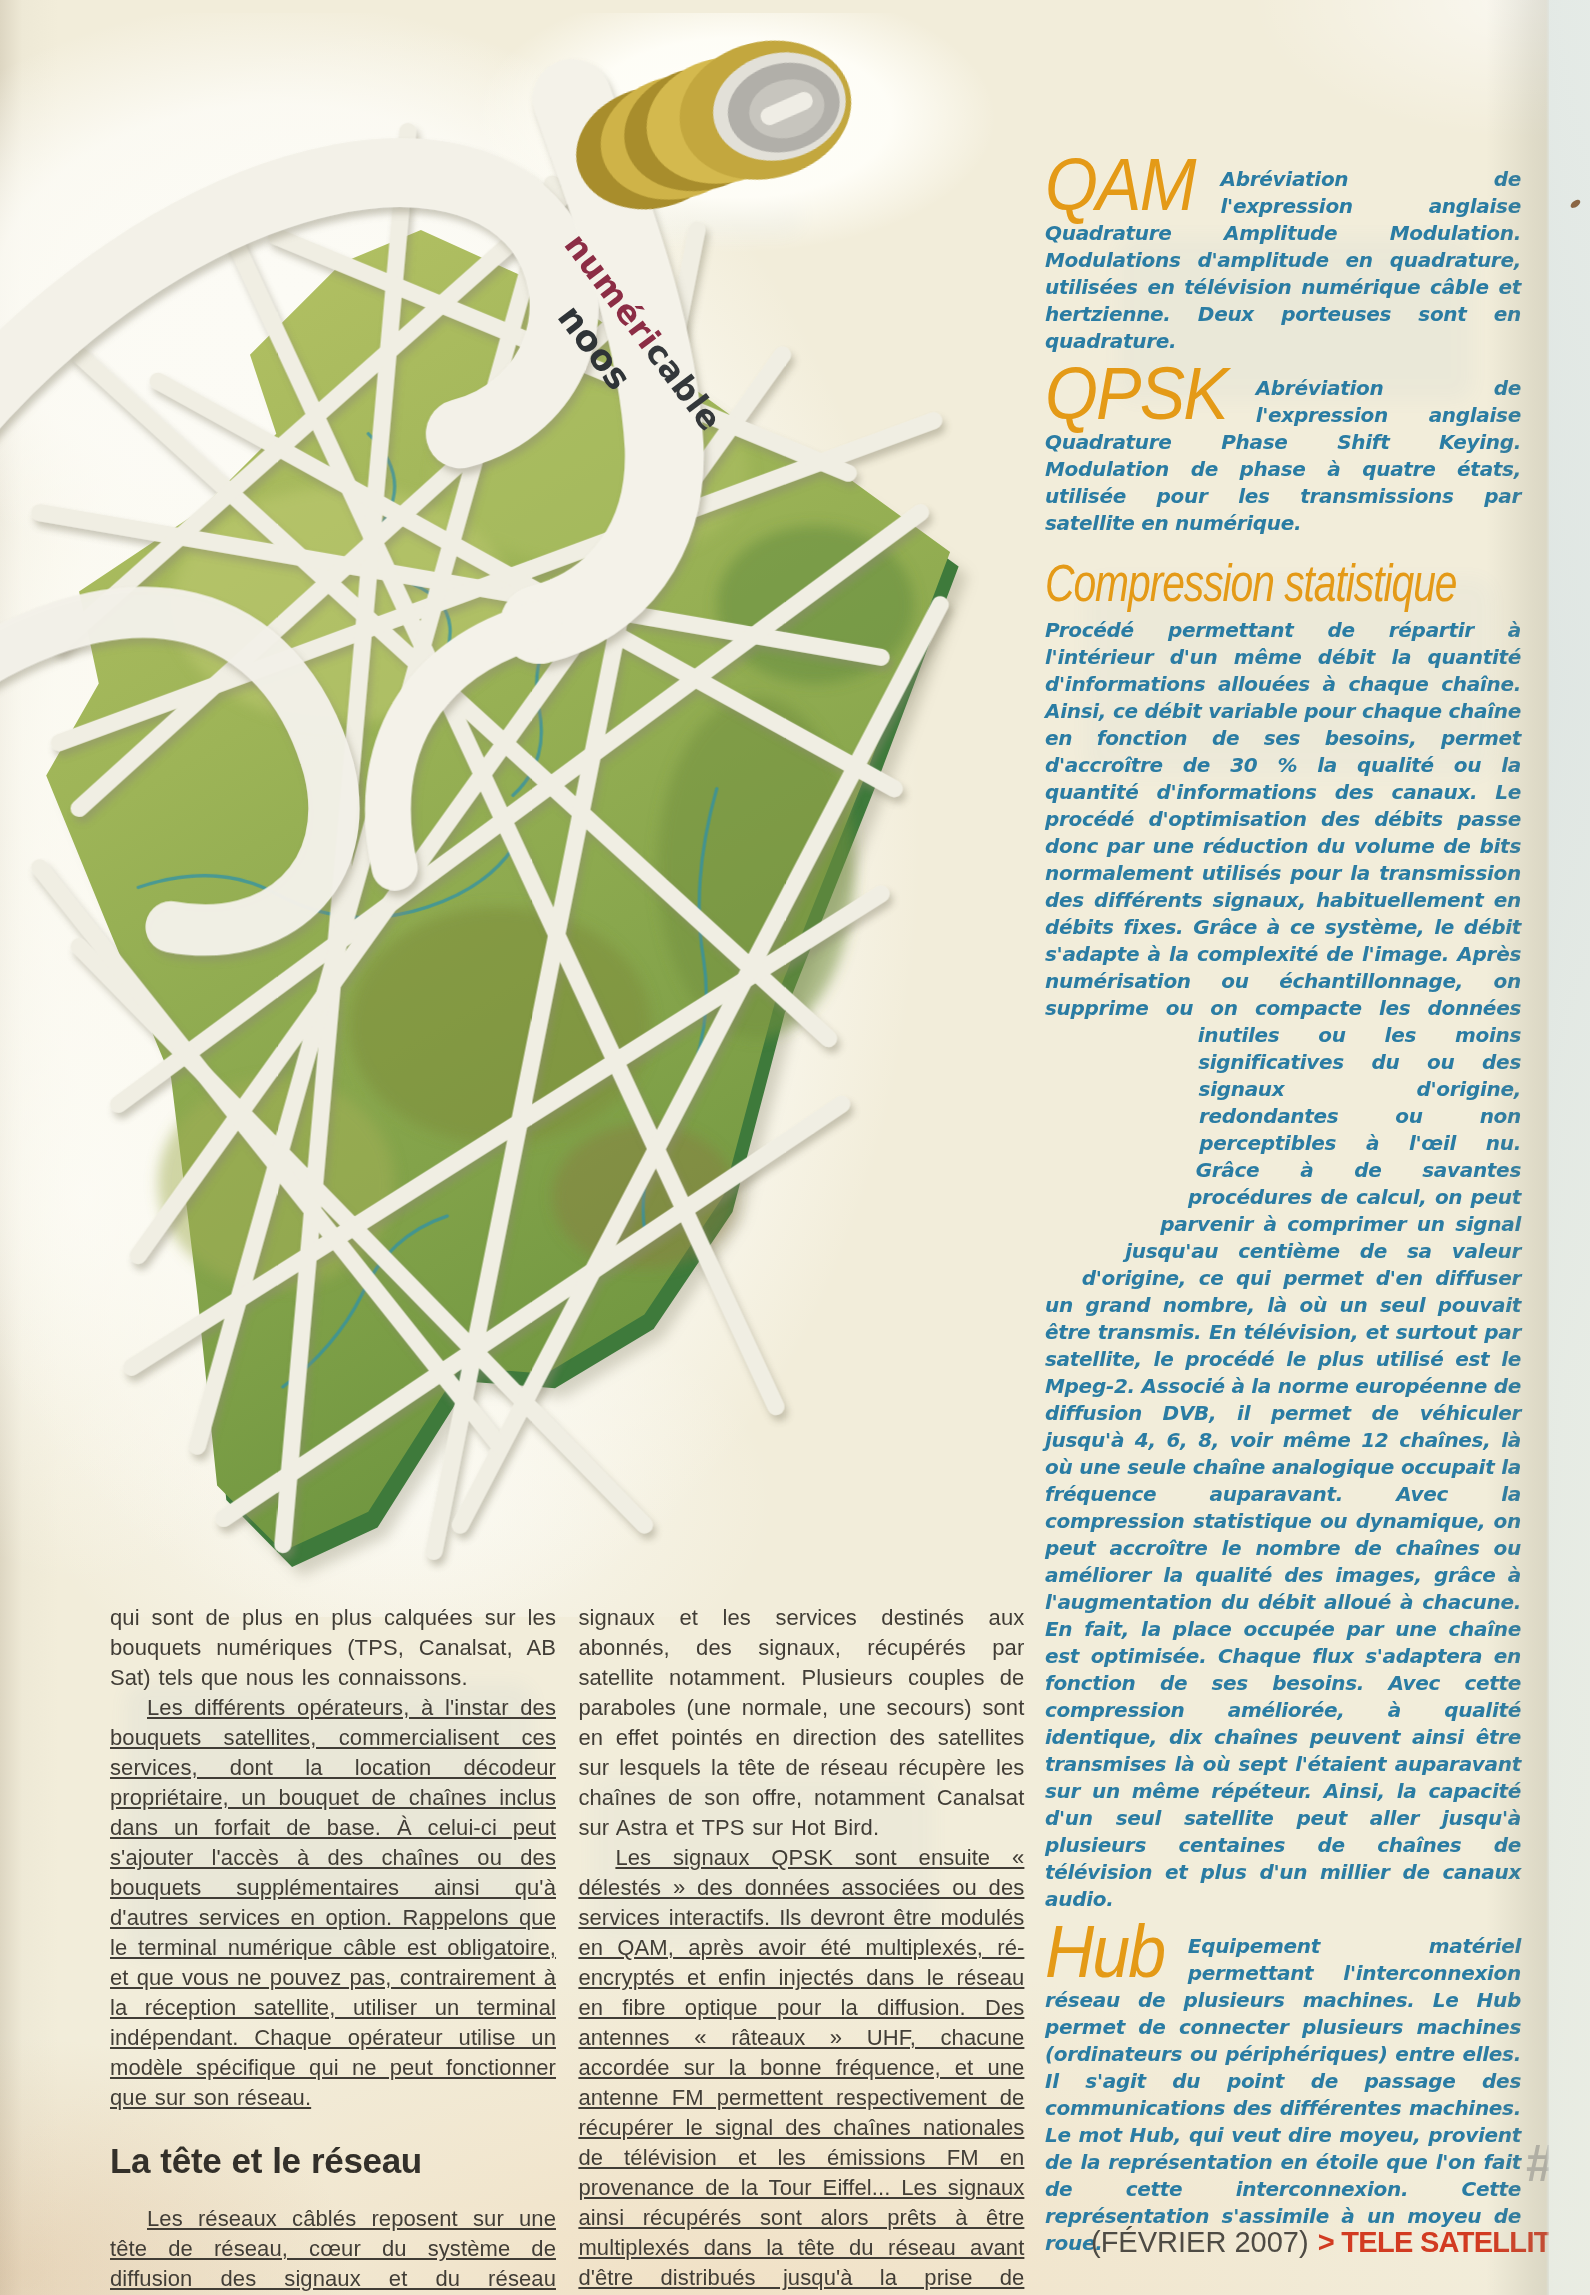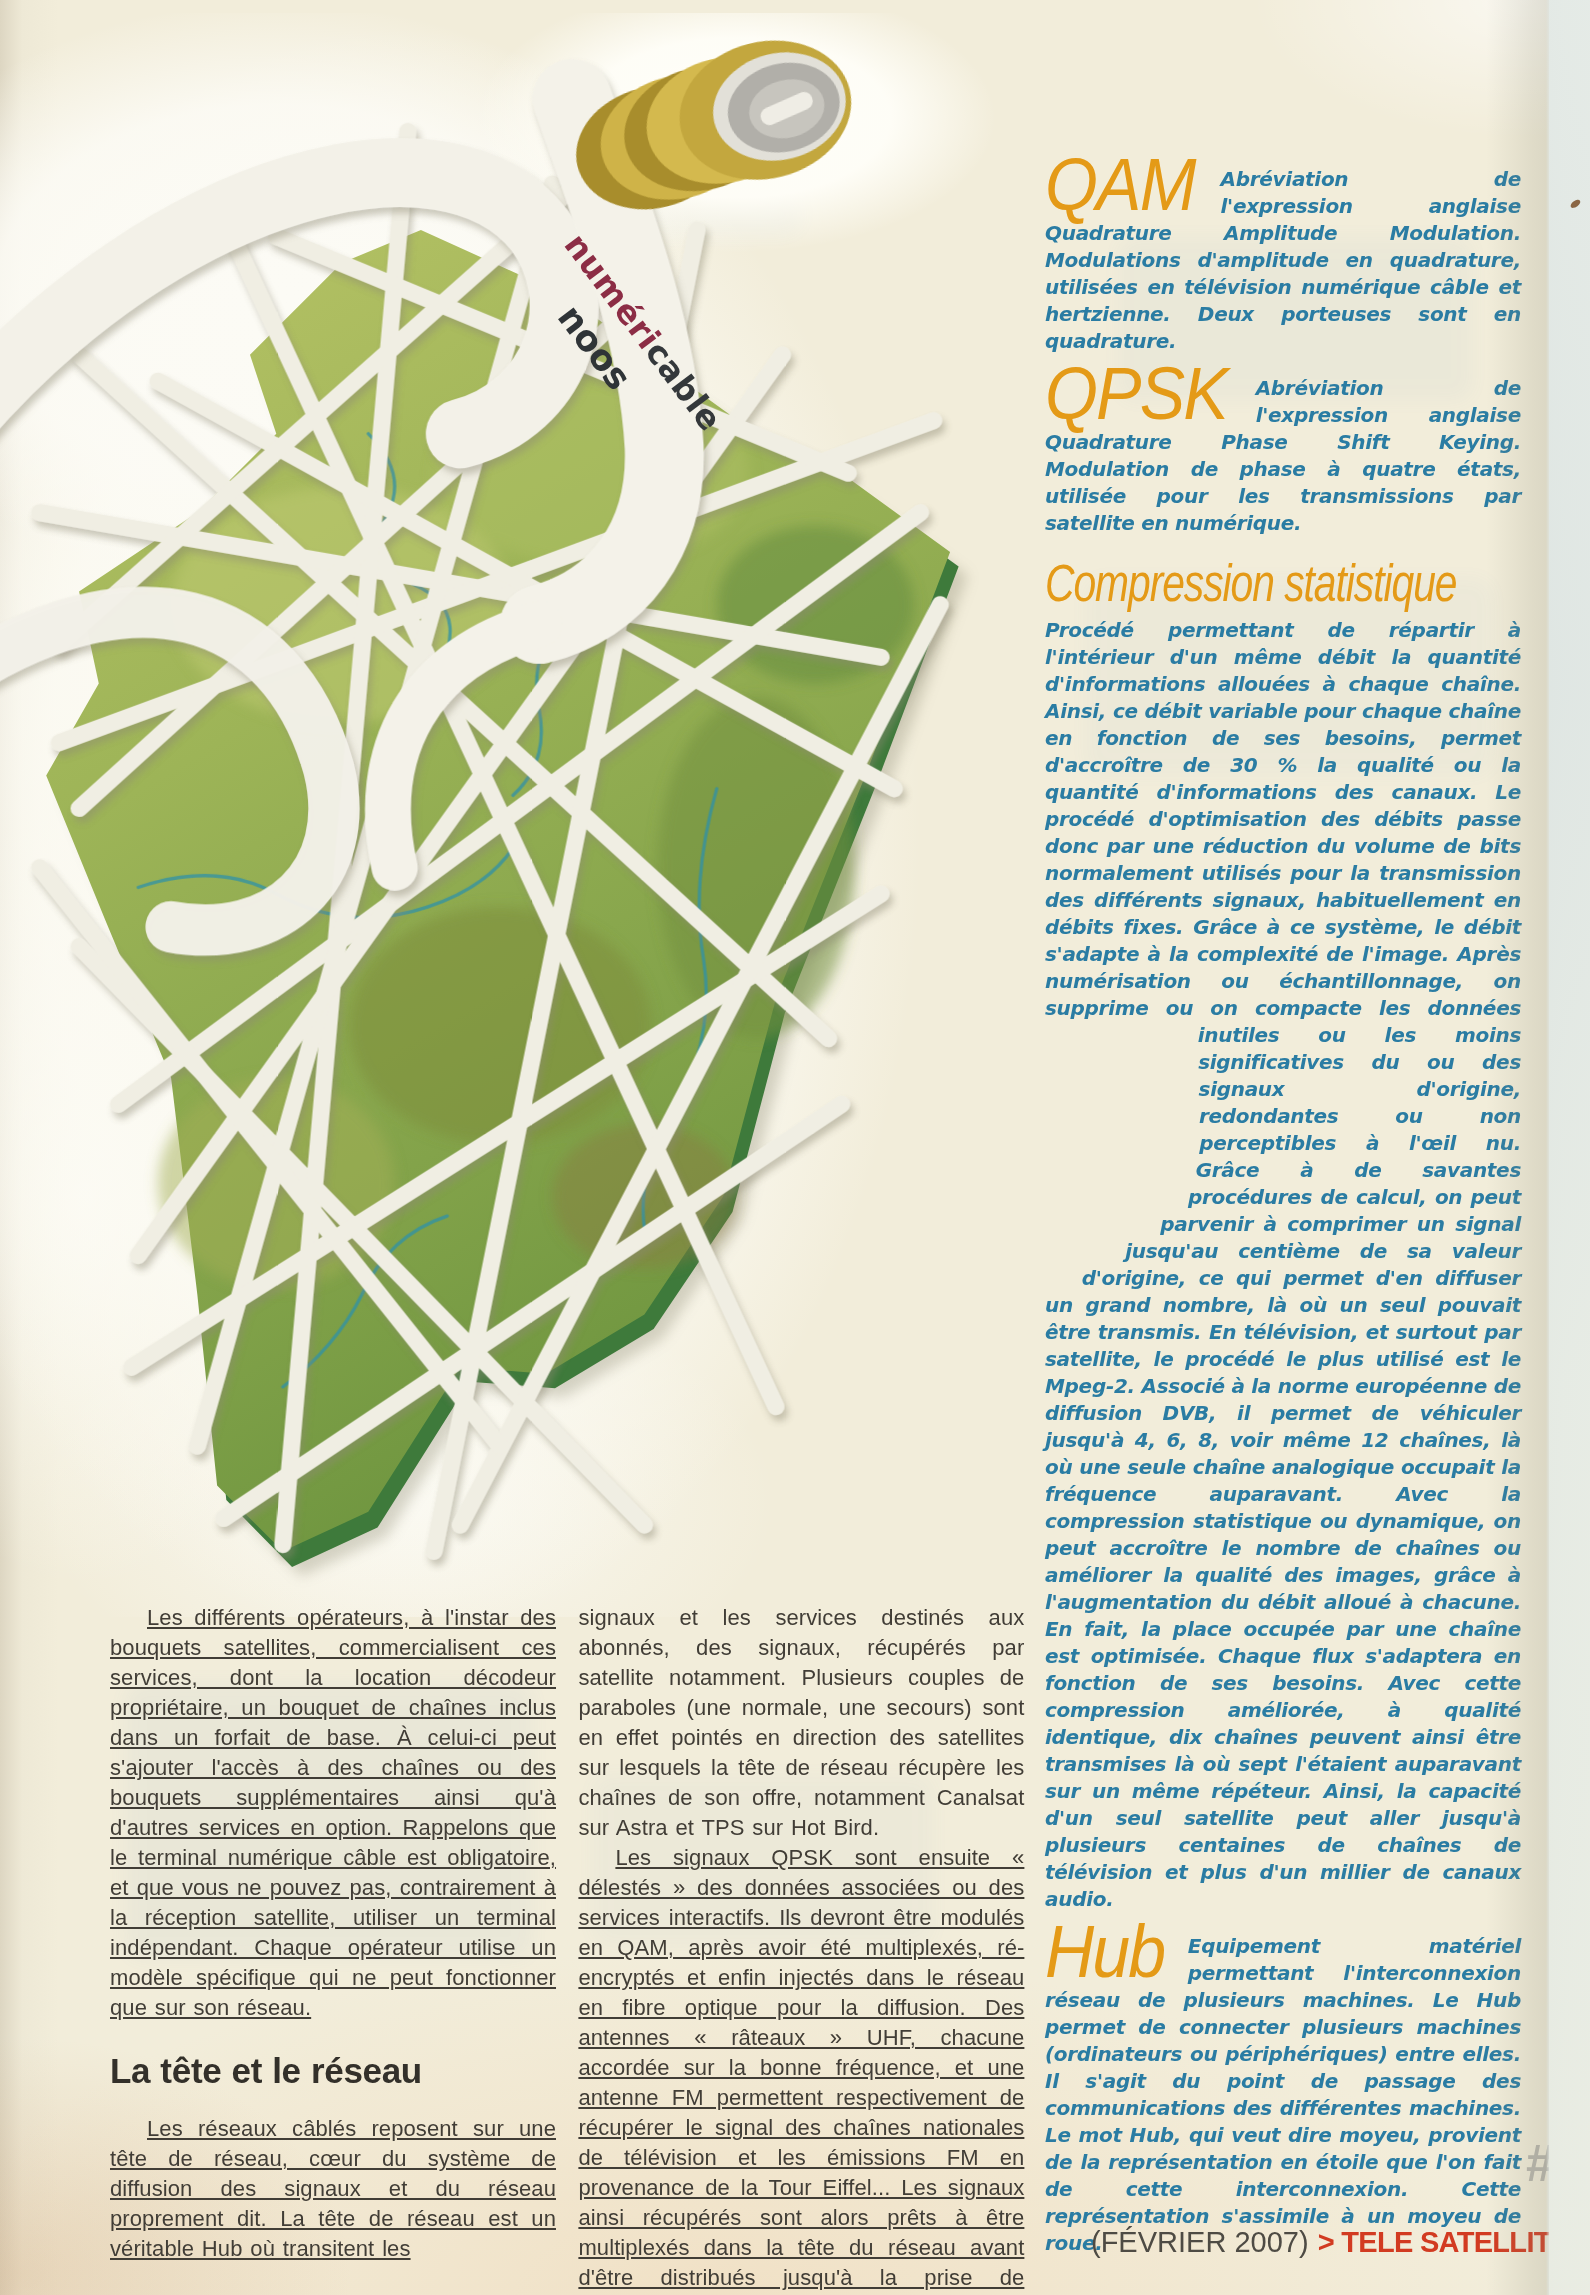--- a/index.html
+++ b/index.html
@@ -192,20 +192,21 @@
     </div>
 
     <div class="entry">
       <span class="term">Hub</span>
       <span>Equipement matériel permettant l'interconnexion réseau de plusieurs machines. Le Hub permet de connecter plusieurs machines (ordinateurs ou périphériques) entre elles. Il s'agit du point de passage des communications des différentes machines. Le mot Hub, qui veut dire moyeu, provient de la représentation en étoile que l'on fait de cette interconnexion. Cette représentation s'assimile à un moyeu de roue.</span>
     </div>
   </div>
 
   <div class="article">
     <div class="col">
+      <p>qui sont de plus en plus calquées sur les bouquets numériques (TPS, Canalsat, AB Sat) tels que nous les connaissons.</p>
       <p class="indent">Les différents opérateurs, à l'instar des bouquets satellites, commercialisent ces services, dont la location décodeur propriétaire, un bouquet de chaînes inclus dans un forfait de base. À celui-ci peut s'ajouter l'accès à des chaînes ou des bouquets supplémentaires ainsi qu'à d'autres services en option. Rappelons que le terminal numérique câble est obligatoire, et que vous ne pouvez pas, contrairement à la réception satellite, utiliser un terminal indépendant. Chaque opérateur utilise un modèle spécifique qui ne peut fonctionner que sur son réseau.</p>
       <div class="sub-heading">La tête et le réseau</div>
       <p class="indent">Les réseaux câblés reposent sur une tête de réseau, cœur du système de diffusion des signaux et du réseau proprement dit. La tête de réseau est un véritable Hub où transitent les</p>
     </div>
     <div class="col">
       <p>signaux et les services destinés aux abonnés, des signaux, récupérés par satellite notamment. Plusieurs couples de paraboles (une normale, une secours) sont en effet pointés en direction des satellites sur lesquels la tête de réseau récupère les chaînes de son offre, notamment Canalsat sur Astra et TPS sur Hot Bird.</p>
       <p class="indent">Les signaux QPSK sont ensuite « délestés » des données associées ou des services interactifs. Ils devront être modulés en QAM, après avoir été multiplexés, ré-encryptés et enfin injectés dans le réseau en fibre optique pour la diffusion. Des antennes « râteaux » UHF, chacune accordée sur la bonne fréquence, et une antenne FM permettent respectivement de récupérer le signal des chaînes nationales de télévision et les émissions FM en provenance de la Tour Eiffel... Les signaux ainsi récupérés sont alors prêts à être multiplexés dans la tête du réseau avant d'être distribués jusqu'à la prise de l'abonné. Depuis la tête de réseau, sont ensuite émis un signal pour les programmes vidéo en</p>
     </div>
   </div>
 

